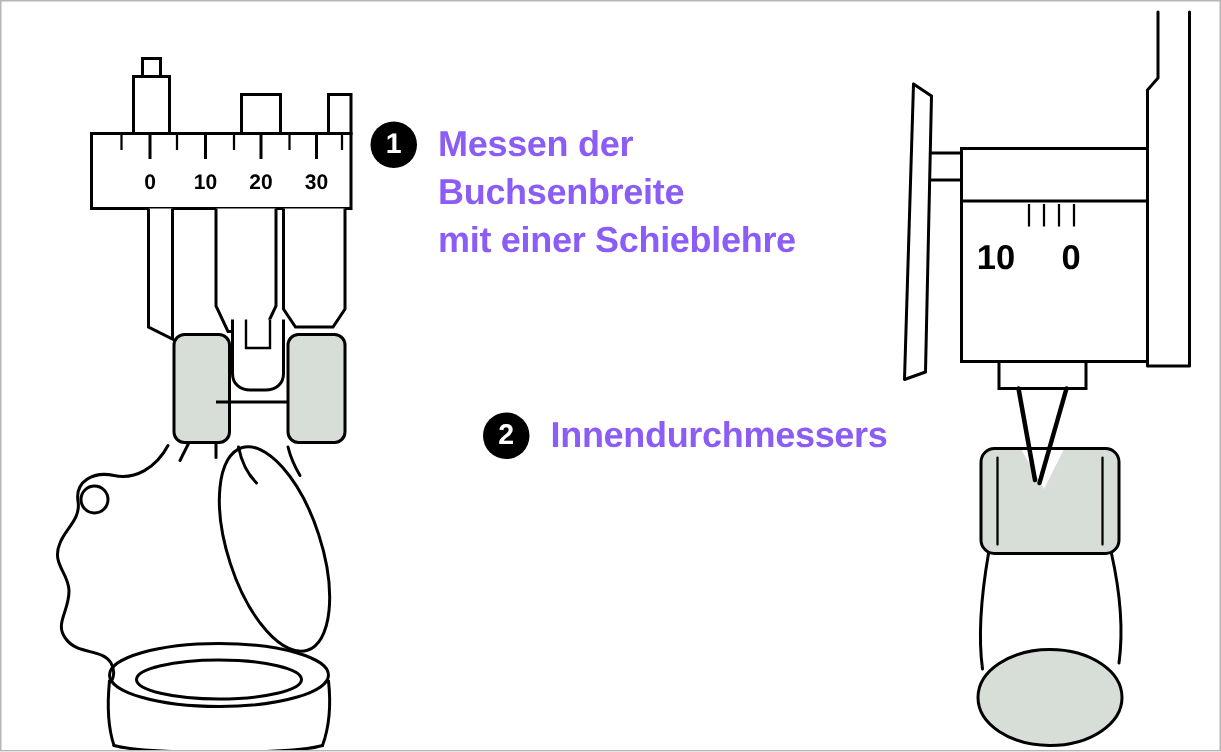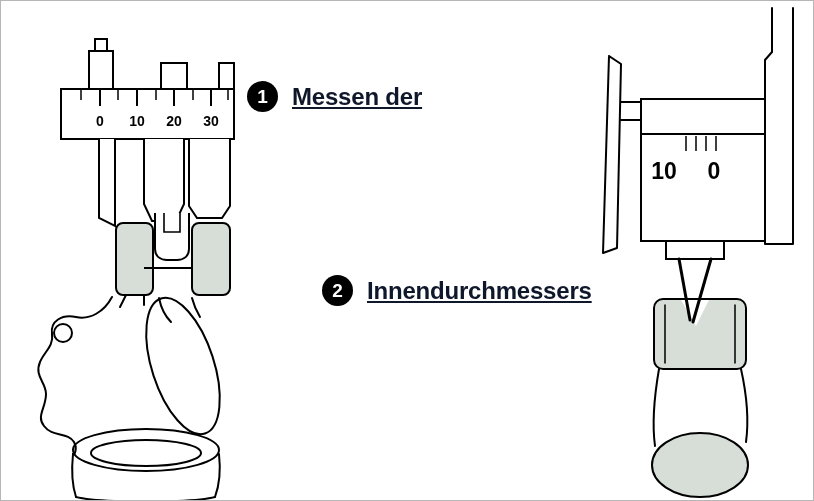--- a/index.html
+++ b/index.html
@@ -18,21 +18,21 @@
   .step{position:absolute;display:flex;align-items:flex-start;gap:14px;}
   #step1{left:246px;top:80px;}
   #step2{left:321px;top:274px;}
   .badge{
     flex:0 0 auto;
     width:31px;height:31px;border-radius:50%;
     background:#000000;color:#ffffff;
     font:700 19px/31px "Liberation Sans",sans-serif;
     text-align:center;
   }
-  .lines{font:700 24px/32px "Liberation Sans",sans-serif;color:#0f172a;letter-spacing:-0.2px;text-decoration:underline;}
+  .lines{font:700 24px/32px "Liberation Sans",sans-serif;color:#8b5cf6;letter-spacing:-0.2px;}
   #step2 .line:nth-child(2){margin-left:27px;}
   .tickNum{font:700 14px "Liberation Sans",sans-serif;fill:#000;}
   .tickNumBig{font:700 23px "Liberation Sans",sans-serif;fill:#000;}
 </style>
 </head>
 <body>
 
 <div class="canvas">
 
   <svg class="illust-left" width="270" height="495" viewBox="0 0 270 495" xmlns="http://www.w3.org/2000/svg">
@@ -113,20 +113,22 @@
       <path d="M 73,363 C 68,392 66,418 69,440"></path>
       <path d="M 155,363 C 161,390 163,414 160,436"></path>
       <ellipse cx="114" cy="459" rx="48" ry="32" fill="#d7ded8"></ellipse>
     </g>
   </svg>
 
   <div class="step" id="step1">
     <div class="badge">1</div>
     <div class="lines">
       <div class="line">Messen der</div>
+      <div class="line">Buchsenbreite</div>
+      <div class="line">mit einer Schieblehre</div>
     </div>
   </div>
 
   <div class="step" id="step2">
     <div class="badge">2</div>
     <div class="lines">
       <div class="line">Innendurchmessers</div>
     </div>
   </div>
 

